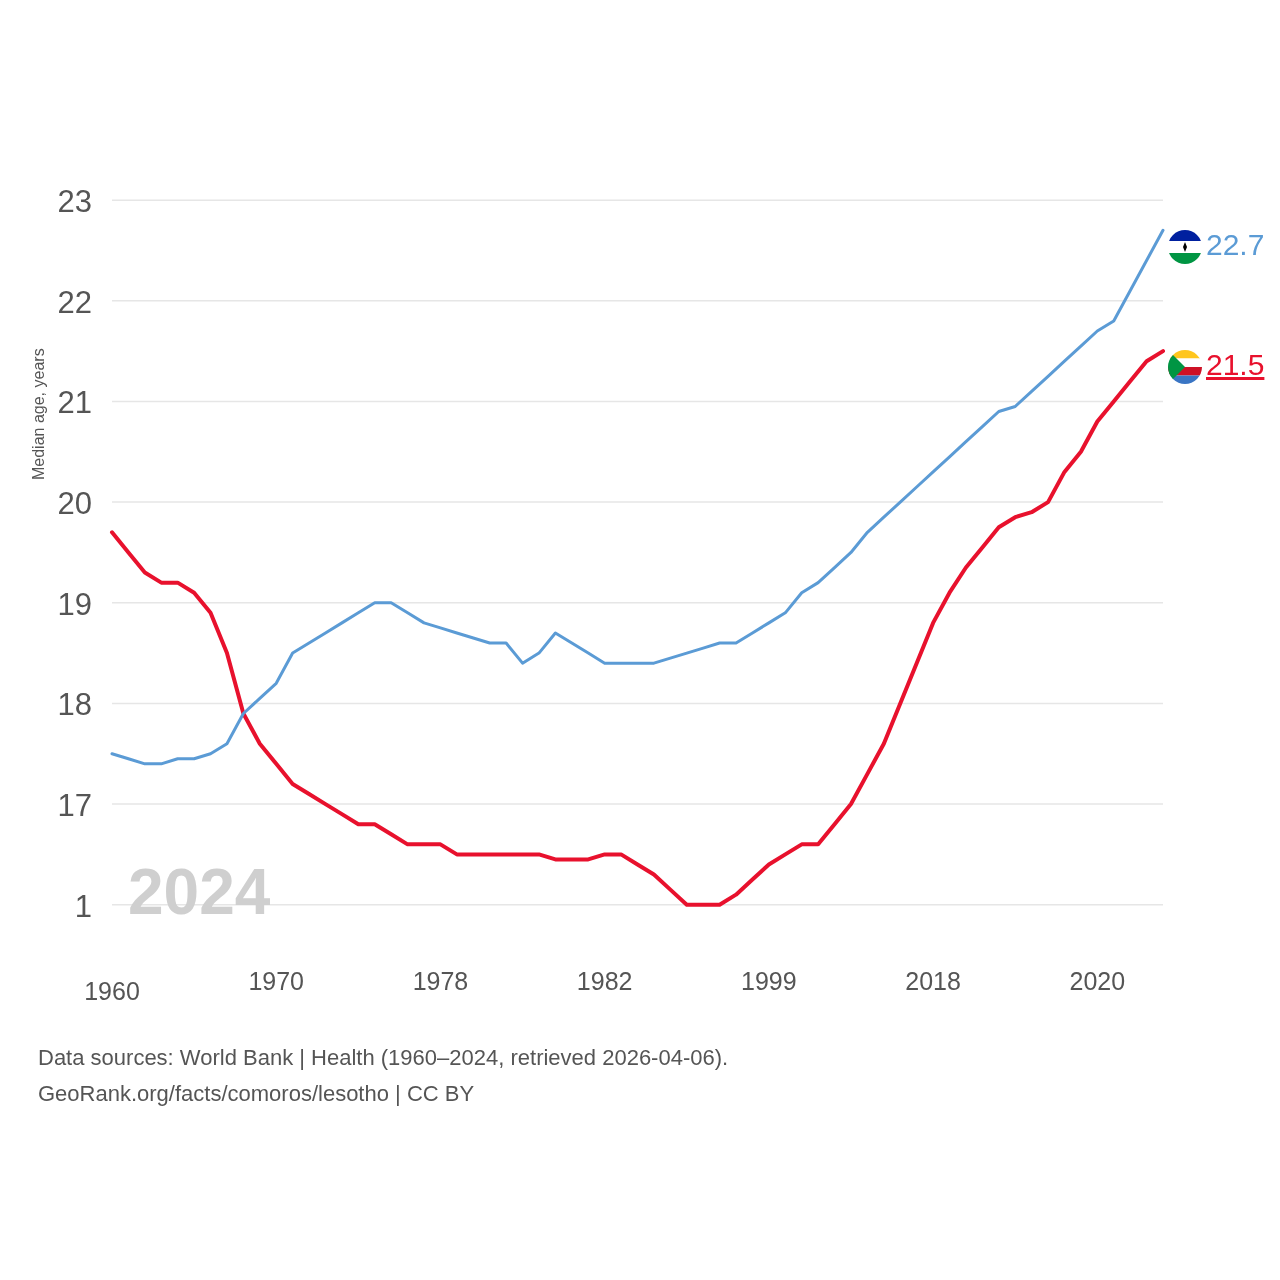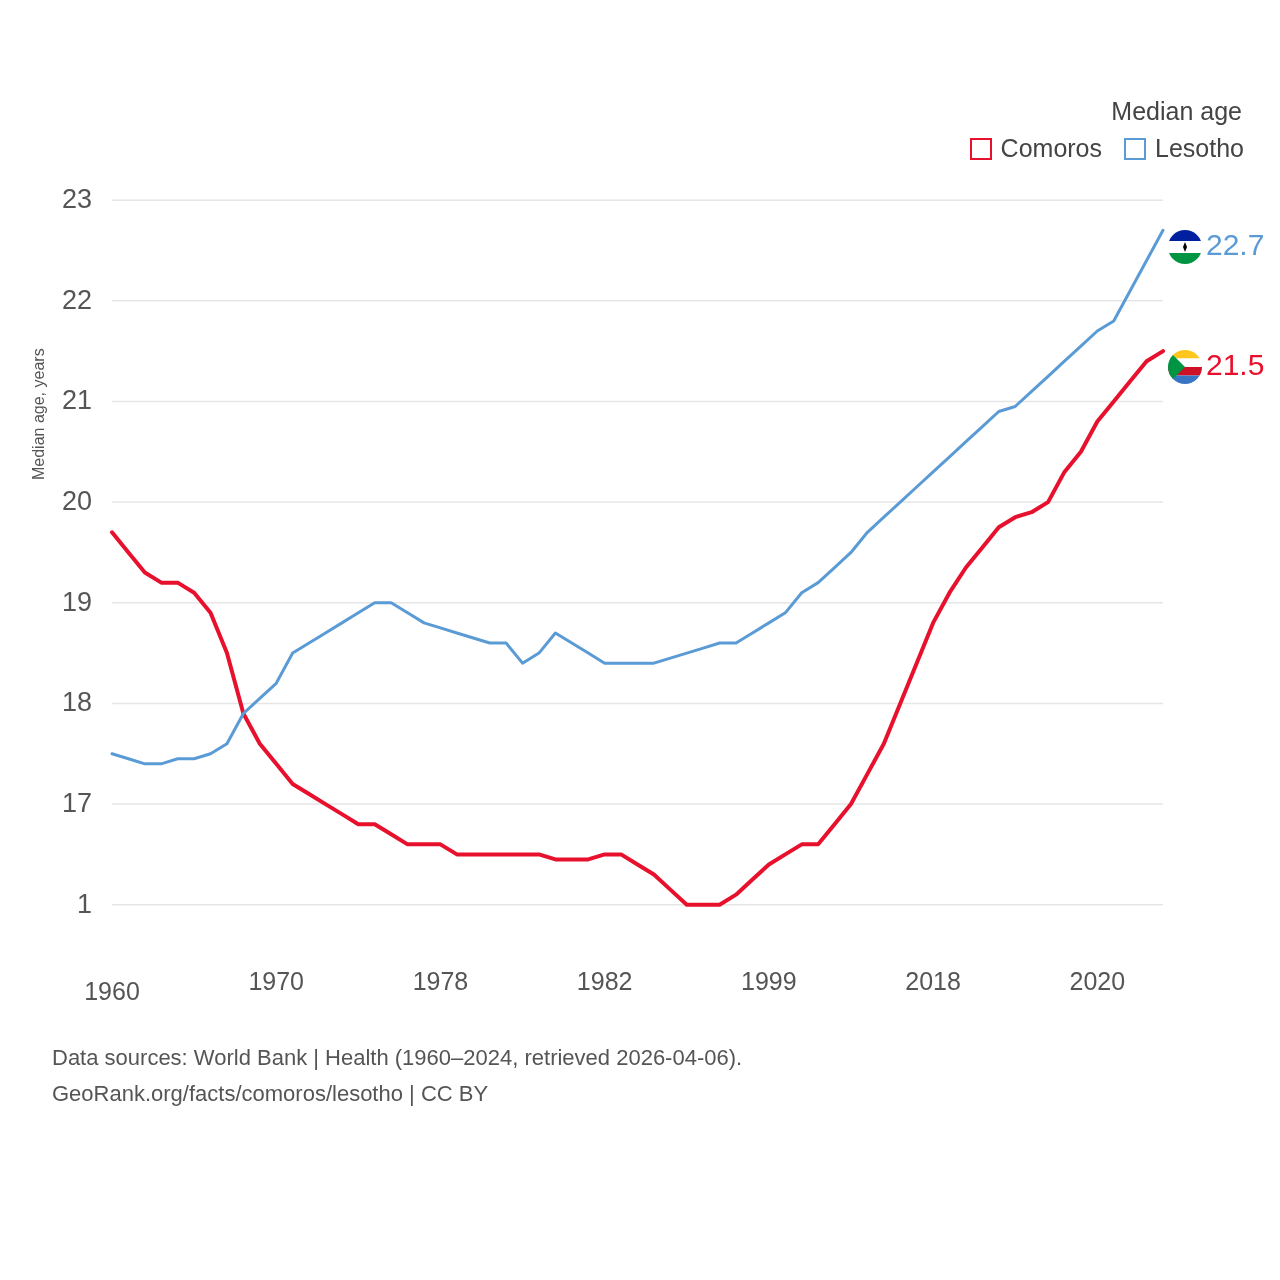--- a/index.html
+++ b/index.html
@@ -71,21 +71,21 @@
     color: #555555;
     transform: rotate(-90deg);
     transform-origin: left top;
     text-align: left;
   }
   .tick-label-y {
     position: absolute;
     right: 0;
     width: 60px;
     text-align: right;
-    font-size: 27px;
+    font-size: 31px;
     color: #555555;
   }
   .tick-label-x {
     position: absolute;
     font-size: 25px;
     color: #555555;
     text-align: center;
     width: 120px;
   }
   .watermark-year {
@@ -105,46 +105,33 @@
   .endlabel.comoros { color: #e8112d; }
   .flag {
     position: absolute;
     width: 34px;
     height: 34px;
     border-radius: 50%;
     overflow: hidden;
   }
   .footer {
     position: absolute;
-    left: 52px;
+    left: 38px;
     top: 1040px;
     font-size: 22px;
     color: #555555;
     line-height: 1.65;
   }
   .footer div { white-space: nowrap; }
 </style>
 </head>
 <body>
 
 <div id="chart-root">
 
-  <div class="legend">
-    <div class="legend-title">Median age</div>
-    <div class="legend-items">
-      <div class="legend-item">
-        <span class="legend-swatch" style="border-color:#e8112d"></span>
-        <span class="legend-label">Comoros</span>
-      </div>
-      <div class="legend-item">
-        <span class="legend-swatch" style="border-color:#5b9bd5"></span>
-        <span class="legend-label">Lesotho</span>
-      </div>
-    </div>
-  </div>
 
   <div class="y-axis-title">Median age, years</div>
 
   <svg id="plot" width="1280" height="1280" viewBox="0 0 1280 1280" style="position:absolute;left:0;top:0;">
     <g id="gridlines">
         <line x1="112" x2="1163" y1="904.7368421052631" y2="904.7368421052631" stroke="#e6e6e6" stroke-width="1.5"></line>
         <line x1="112" x2="1163" y1="804.078947368421" y2="804.078947368421" stroke="#e6e6e6" stroke-width="1.5"></line>
         <line x1="112" x2="1163" y1="703.421052631579" y2="703.421052631579" stroke="#e6e6e6" stroke-width="1.5"></line>
         <line x1="112" x2="1163" y1="602.7631578947369" y2="602.7631578947369" stroke="#e6e6e6" stroke-width="1.5"></line>
         <line x1="112" x2="1163" y1="502.10526315789474" y2="502.10526315789474" stroke="#e6e6e6" stroke-width="1.5"></line>
@@ -172,20 +159,21 @@
   <div id="xtick-holder">
       <div class="tick-label-x" style="left: 52px; top: 977px;">1960</div>
       <div class="tick-label-x" style="left: 216.219px; top: 967px;">1970</div>
       <div class="tick-label-x" style="left: 380.438px; top: 967px;">1978</div>
       <div class="tick-label-x" style="left: 544.656px; top: 967px;">1982</div>
       <div class="tick-label-x" style="left: 708.875px; top: 967px;">1999</div>
       <div class="tick-label-x" style="left: 873.094px; top: 967px;">2018</div>
       <div class="tick-label-x" style="left: 1037.31px; top: 967px;">2020</div>
     </div>
 
+  <div class="watermark-year">2024</div>
 
   <div class="flag" style="left:1168px;top:230px;">
     <svg width="34" height="34" viewBox="0 0 34 34">
       <rect x="0" y="0" width="34" height="11" fill="#00209f"></rect>
       <rect x="0" y="11" width="34" height="12" fill="#ffffff"></rect>
       <rect x="0" y="23" width="34" height="11" fill="#009543"></rect>
       <path d="M17 12 l2 5 l-2 5 l-2 -5 z" fill="#000000"></path>
     </svg>
   </div>
   <div class="endlabel lesotho" style="left:1206px;top:228px;">22.7</div>
@@ -193,20 +181,20 @@
   <div class="flag" style="left:1168px;top:350px;">
     <svg width="34" height="34" viewBox="0 0 34 34">
       <rect x="0" y="0" width="34" height="8.5" fill="#ffc61e"></rect>
       <rect x="0" y="8.5" width="34" height="8.5" fill="#ffffff"></rect>
       <rect x="0" y="17" width="34" height="8.5" fill="#ce1126"></rect>
       <rect x="0" y="25.5" width="34" height="8.5" fill="#3a75c4"></rect>
       <polygon points="0,0 17,17 0,34" fill="#009543"></polygon>
       <path d="M7 10 a7 7 0 1 0 0 14 a5.5 5.5 0 1 1 0 -14 z" fill="#ffffff"></path>
     </svg>
   </div>
-  <div class="endlabel comoros" style="left:1206px;top:348px;">21.5</div>
+  <div class="endlabel comoros" style="left:1206px;top:348px;text-decoration:underline;">21.5</div>
 
   <div class="footer">
     <div>Data sources: World Bank | Health (1960–2024, retrieved 2026-04-06).</div>
     <div>GeoRank.org/facts/comoros/lesotho | CC BY</div>
   </div>
 
 </div>
 
 </body></html>

